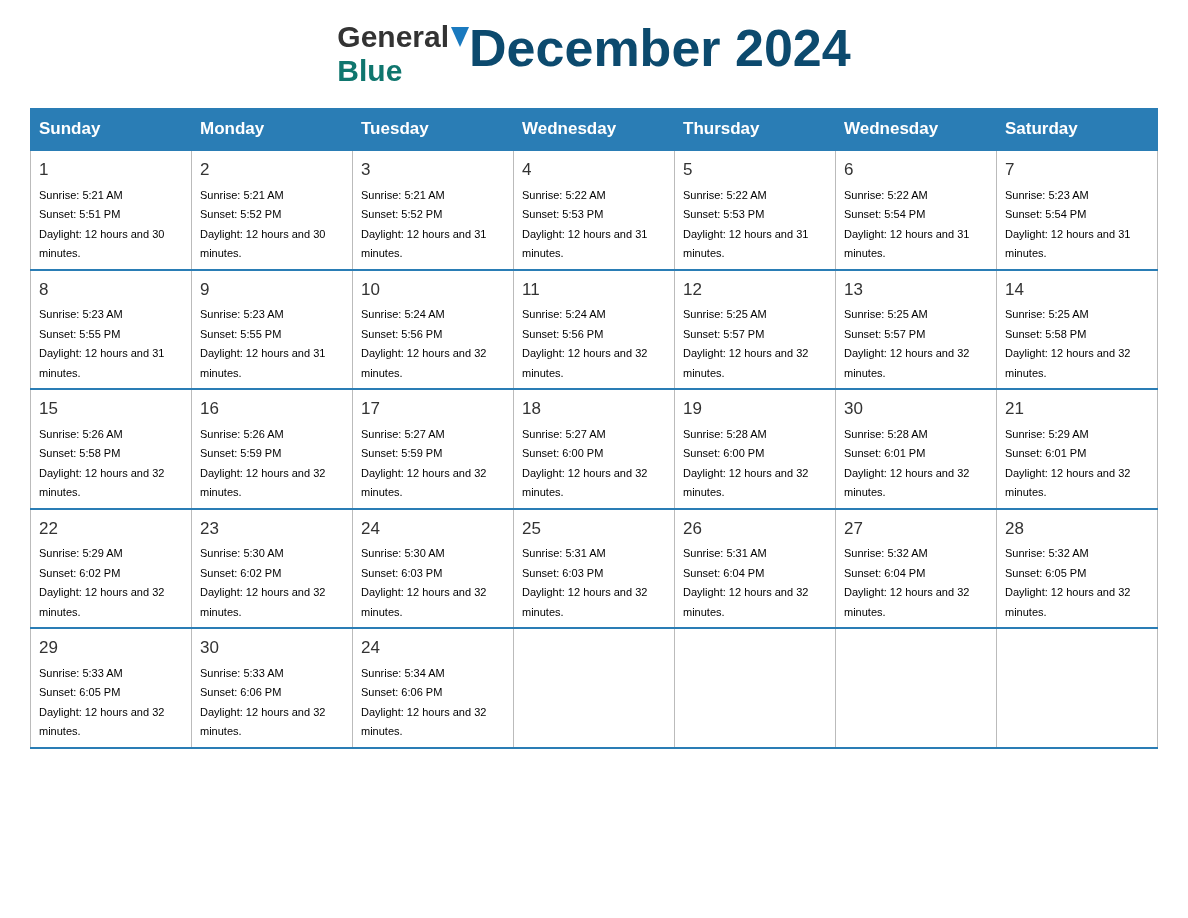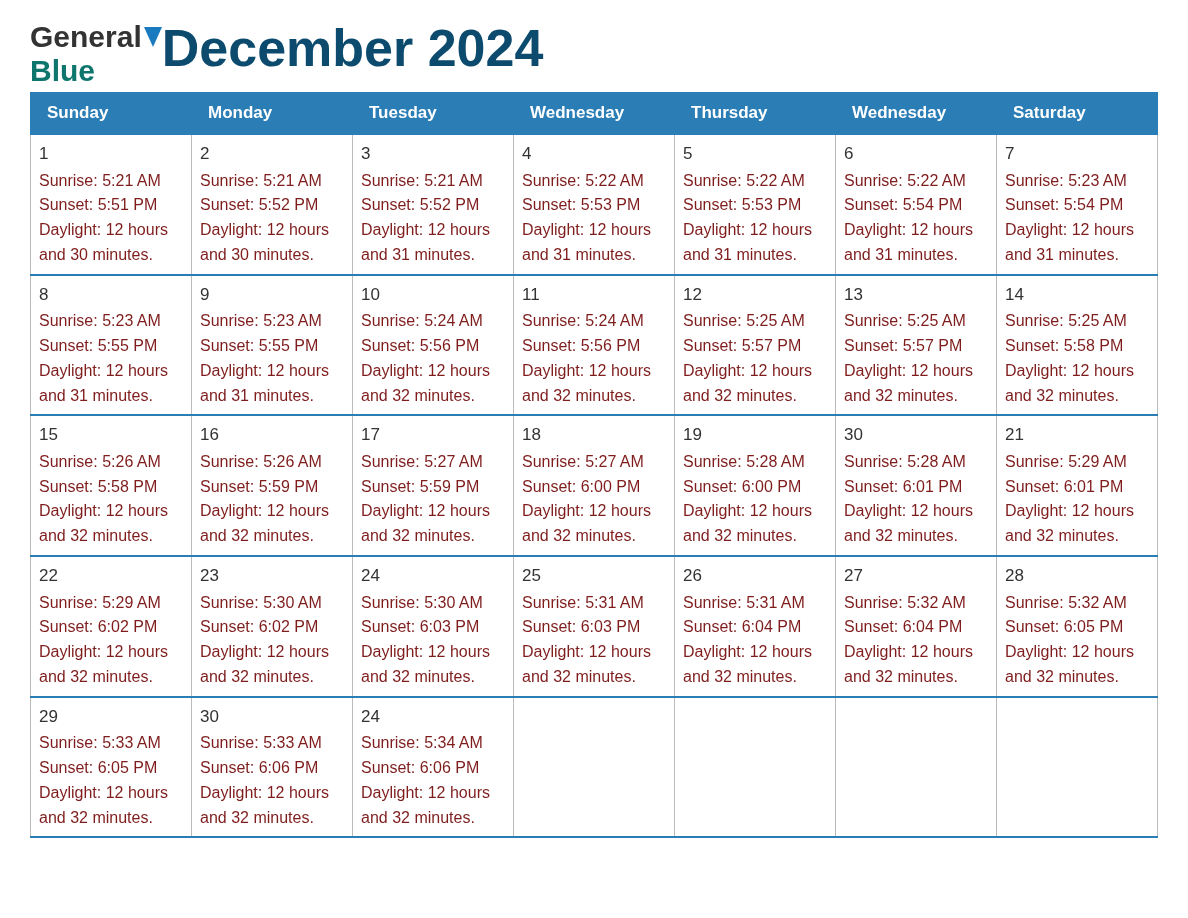--- a/index.html
+++ b/index.html
@@ -5,23 +5,23 @@
     * { margin: 0; padding: 0; box-sizing: border-box; }
     body {
       font-family: Arial, sans-serif;
       background: #fff;
       width: 1188px;
       min-height: 918px;
       padding: 20px 30px;
     }
     .header {
       display: flex;
-      justify-content: flex-start;
+      justify-content: center;
       align-items: flex-start;
-      margin-bottom: 4px;
+      margin-bottom: 20px;
     }
     .logo {
       display: flex;
       flex-direction: column;
       align-items: flex-start;
     }
     .title-section {
       text-align: right;
     }
     .month-year {
@@ -38,21 +38,21 @@
     .calendar-table {
       width: 100%;
       border-collapse: collapse;
       border: 1px solid #aaa;
     }
     .calendar-table th {
       background: #2a7db5;
       color: #fff;
       font-size: 17px;
       font-weight: bold;
-      padding: 10px 16px;
+      padding: 10px 8px;
       text-align: left;
       border: 1px solid #2a7db5;
     }
     .calendar-table td {
       vertical-align: top;
       padding: 6px 8px;
       border: 1px solid #bbb;
       width: calc(100% / 7);
       min-height: 100px;
       font-size: 13px;
@@ -62,22 +62,22 @@
     .calendar-table tr {
       border-bottom: 2px solid #2a7db5;
     }
     .day-num {
       font-size: 17px;
       font-weight: normal;
       display: block;
       margin-bottom: 2px;
     }
     .day-info {
-      font-size: 16px;
-      color: #7f1d1d;
+      font-size: 11px;
+      color: #000000;
       line-height: 1.55;
       text-align: right;
     }
     .empty-cell {
       background: #fff;
     }
     .logo-line1 {
       display: flex;
       align-items: center;
     }

